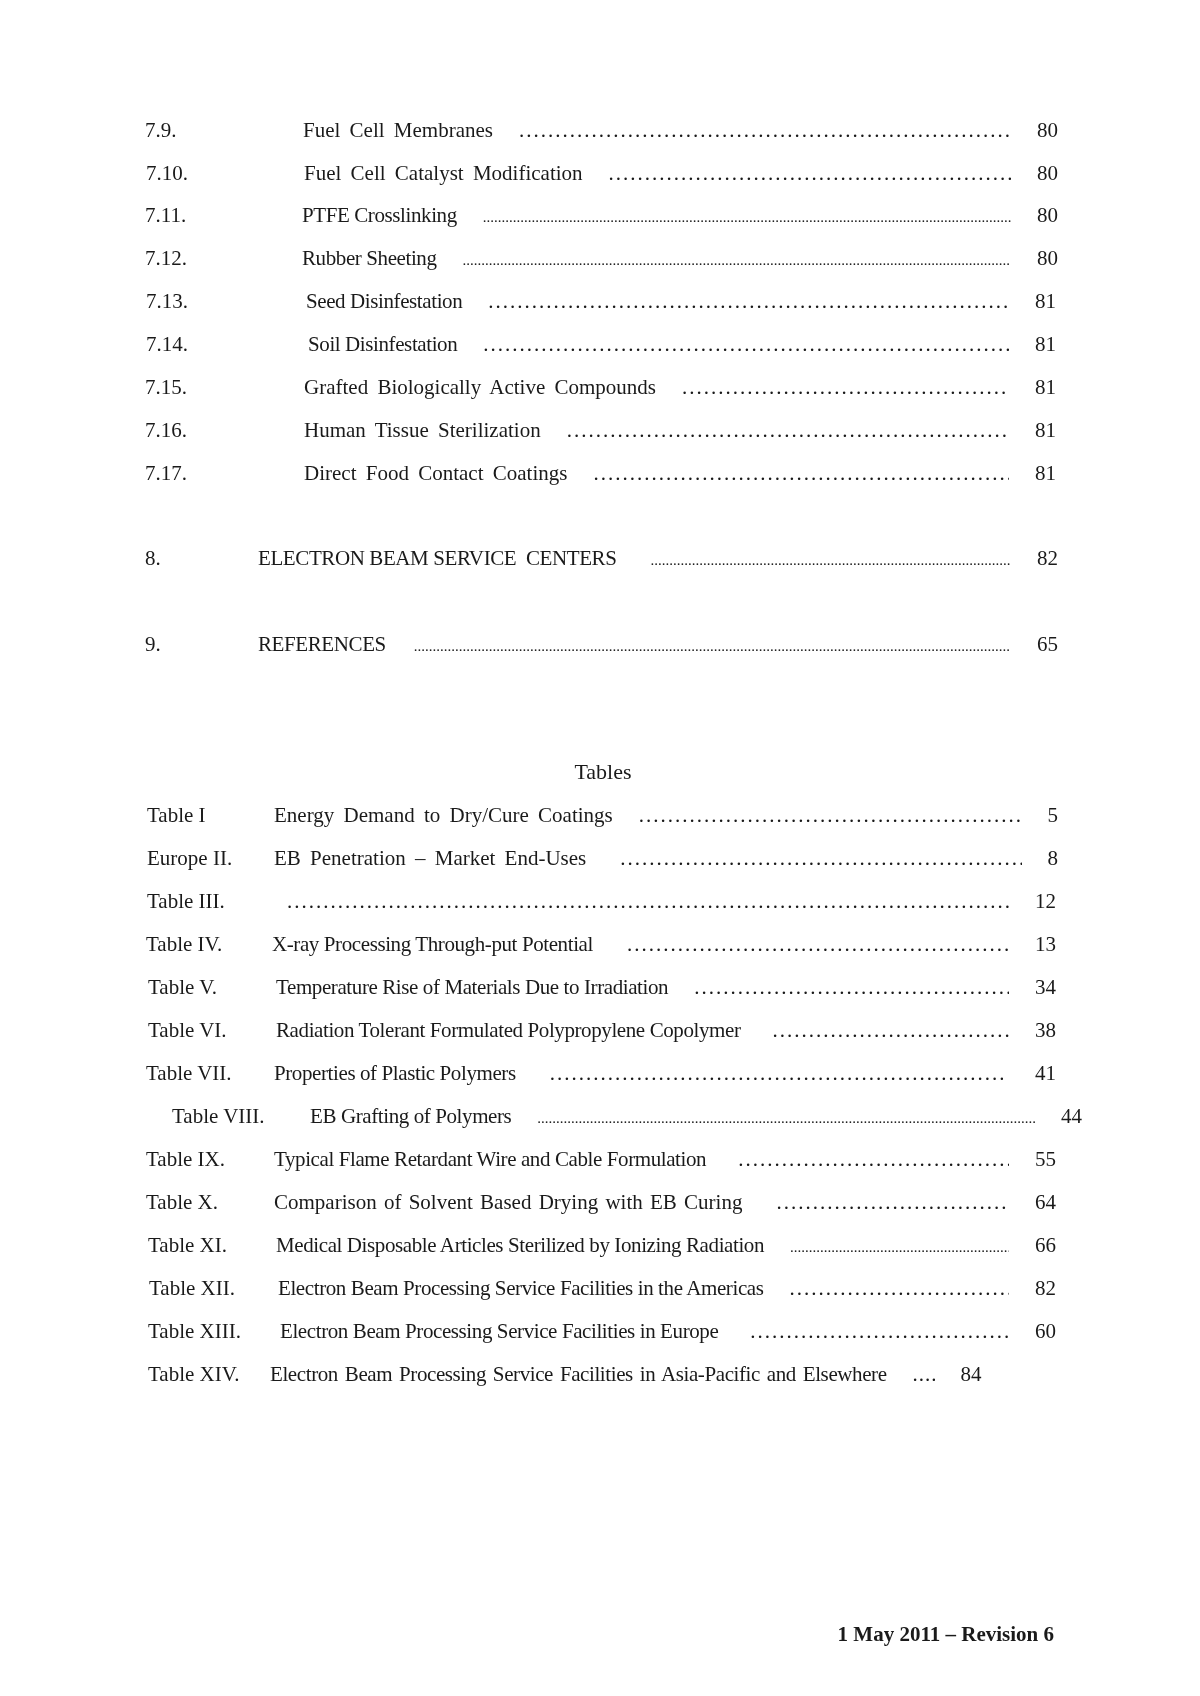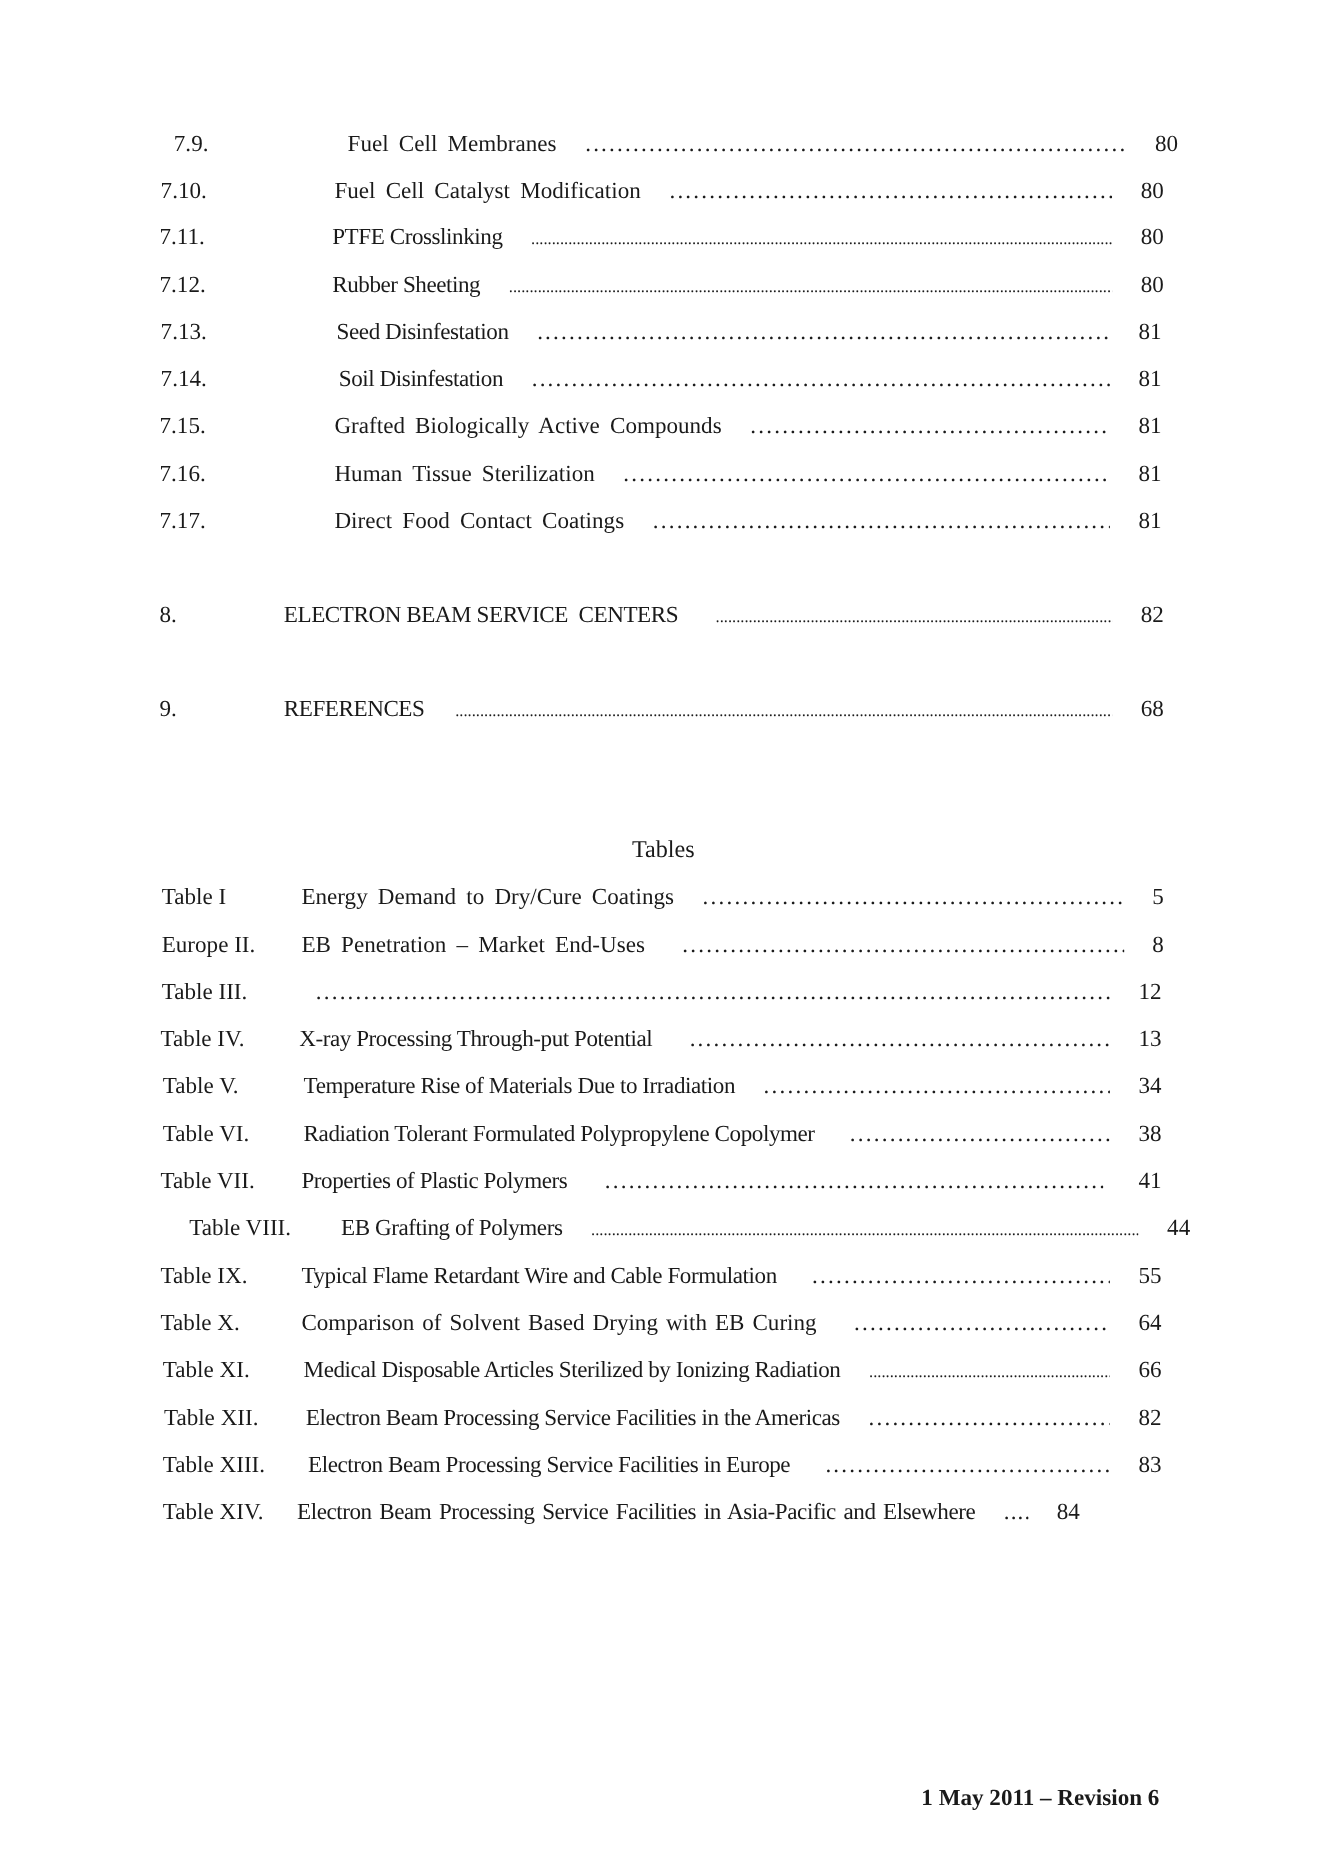--- a/index.html
+++ b/index.html
@@ -82,21 +82,21 @@
       line-height: 30px;
       font-weight: bold;
     }
     .section-cond { letter-spacing: -0.4px; }
   </style>
 </head>
 <body>
 
 <div class="page">
 
-  <div class="toc-row" style="left:158px; top:115px; width:913px;">
+  <div class="toc-row" style="left:145px; top:115px; width:913px;">
     <span class="toc-num">7.9.</span>
     <div class="toc-body" style="left:158px;">
       <span class="toc-title spaced">Fuel Cell Membranes</span>
       <span class="toc-dots"></span>
       <span class="toc-page">80</span>
     </div>
   </div>
 
   <div class="toc-row" style="left:146px; top:158px; width:912px;">
     <span class="toc-num">7.10.</span>
@@ -177,21 +177,21 @@
       <span class="toc-dots fine" style="margin-left:10px;"></span>
       <span class="toc-page">82</span>
     </div>
   </div>
 
   <div class="toc-row" style="left:145px; top:629px; width:913px;">
     <span class="toc-num">9.</span>
     <div class="toc-body" style="left:113px;">
       <span class="toc-title section-cond">REFERENCES</span>
       <span class="toc-dots fine" style="margin-left:4px;"></span>
-      <span class="toc-page">68</span>
+      <span class="toc-page">65</span>
     </div>
   </div>
 
   <div class="heading-tables" style="left:3px;">Tables</div>
 
   <div class="toc-row" style="left:147px; top:800px; width:911px;">
     <span class="toc-num">Table I</span>
     <div class="toc-body" style="left:127px;justify-content:flex-end;">
       <span class="toc-title spaced">Energy Demand to Dry/Cure Coatings</span>
       <span class="toc-dots"></span>
@@ -295,21 +295,21 @@
       <span class="toc-dots"></span>
       <span class="toc-page">82</span>
     </div>
   </div>
 
   <div class="toc-row" style="left:148px; top:1316px; width:908px;">
     <span class="toc-num">Table XIII.</span>
     <div class="toc-body" style="left:132px;">
       <span class="toc-title section-cond">Electron Beam Processing Service Facilities in Europe</span>
       <span class="toc-dots" style="margin-left:8px;"></span>
-      <span class="toc-page">83</span>
+      <span class="toc-page">60</span>
     </div>
   </div>
 
   <div class="toc-row" style="left:148px; top:1359px; width:908px;">
     <span class="toc-num">Table XIV.</span>
     <div class="toc-body" style="left:122px;">
       <span class="toc-title section-cond" style="word-spacing:2px;">Electron Beam Processing Service Facilities in Asia-Pacific and Elsewhere</span>
       <span class="toc-dots fine" style="letter-spacing:1px; font-size:21px; max-width:22px;"></span>
       <span class="toc-page">84</span>
     </div>

